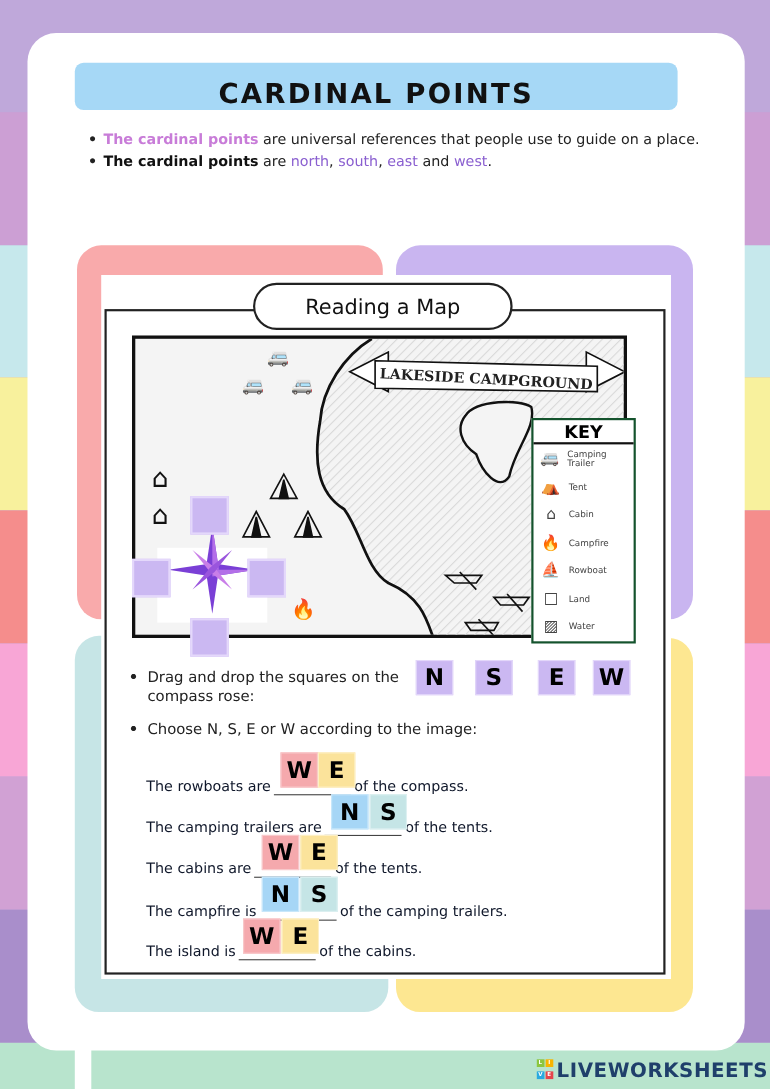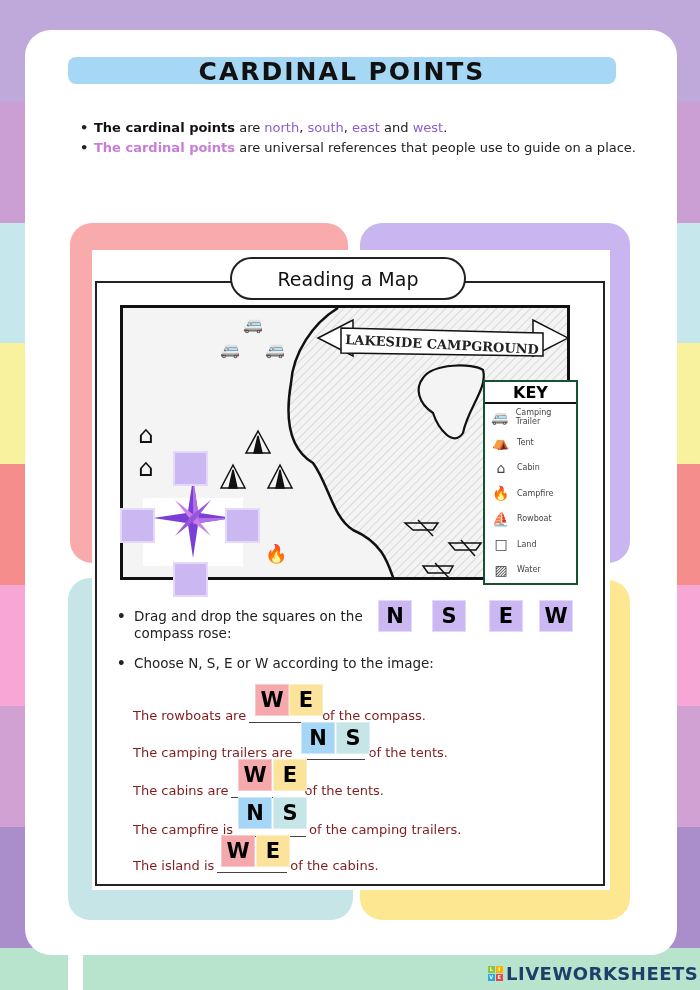--- a/index.html
+++ b/index.html
@@ -1,21 +1,21 @@
 <!DOCTYPE html>
 <html><head>
 <meta charset="utf-8">
 <style>
   * { box-sizing: border-box; margin: 0; padding: 0; }
   html, body { width: 700px; height: 990px; overflow: hidden; }
   body { position: relative; font-family: "DejaVu Sans", sans-serif; background: #bfa8da; }
   .stripe { position: absolute; left: 0; width: 700px; }
   .card { position: absolute; left: 25px; top: 30px; width: 652px; height: 925px; background: #fff; border-radius: 26px; }
   .notch { position: absolute; left: 68px; top: 950px; width: 15px; height: 40px; background: #fff; }
-  .title-bar { position: absolute; left: 68px; top: 57px; width: 548px; height: 27px; background: #a6d8f6; border-radius: 8px; display: flex; align-items: flex-start; justify-content: center; }
+  .title-bar { position: absolute; left: 68px; top: 57px; width: 548px; height: 43px; background: #a6d8f6; border-radius: 8px; display: flex; align-items: flex-end; justify-content: center; }
   .title-bar span { font-family: "DejaVu Sans", sans-serif; font-weight: bold; font-size: 25px; letter-spacing: 2px; color: #111; }
   .bullets { position: absolute; left: 78px; top: 118px; width: 580px; font-size: 13px; color: #222; line-height: 20px; list-style: none; }
   .bullets li { position: relative; padding-left: 16px; }
   .bullets li::before { content: "•"; position: absolute; left: 2px; top: 0; font-weight: bold; }
   .pink { color: #c87cd8; font-weight: bold; }
   .red { color: #e56a6a; font-weight: bold; }
   .blk { color: #111; font-weight: bold; }
   .vio { color: #8a5fd0; }
 
   .deco { position: absolute; border-radius: 22px; }
@@ -29,23 +29,23 @@
   .key-row { display: flex; align-items: center; height: 25.5px; font-size: 8px; color: #444; }
   .key-ico { width: 32px; text-align: center; font-size: 14px; }
   .tile { position: absolute; width: 34px; height: 32px; display: flex; align-items: center; justify-content: center; font-weight: bold; font-size: 21px; color: #000; font-family: "DejaVu Sans", sans-serif; border: 1.5px solid; }
   .t-lav { background: #cbb8f2; border-color: #e3d7fa; }
   .t-red { background: #f5a9ad; border-color: #f8c9cb; }
   .t-yel { background: #fbe39b; border-color: #fdefc4; }
   .t-blu { background: #a6d6f6; border-color: #cbe8fb; }
   .t-tea { background: #c5e5e6; border-color: #ddf0f1; }
   .q-bullet { position: absolute; font-size: 13.5px; color: #222; line-height: 17px; }
   .q-bullet::before { content: "•"; position: absolute; left: -17px; font-weight: bold; }
-  .sentence { position: absolute; left: 133px; font-size: 13px; color: #7f1d1d; display: flex; align-items: flex-end; height: 20px; }
+  .sentence { position: absolute; left: 133px; font-size: 13px; color: #0f172a; display: flex; align-items: flex-end; height: 20px; }
   .blank { display: inline-block; border-bottom: 1.5px solid #444; height: 1px; margin: 0 3px; }
-  .logo { position: absolute; left: 488px; top: 963px; display: flex; align-items: center; font-weight: bold; font-size: 18px; color: #1f3f6b; letter-spacing: 0.5px; }
+  .logo { position: absolute; left: 488px; top: 963px; display: flex; font-weight: bold; font-size: 18px; color: #1f3f6b; letter-spacing: 0.5px; }
   .logo-grid { display: grid; grid-template-columns: 7px 7px; gap: 1px; margin-right: 3px; }
   .logo-grid span { width: 7px; height: 7px; font-size: 5px; color: #fff; text-align: center; line-height: 7px; }
 </style>
 </head>
 <body>
 
 <div class="stripe" style="top:0;height:102px;background:#bfa8da"></div>
 <div class="stripe" style="top:102px;height:121px;background:#cc9fd4"></div>
 <div class="stripe" style="top:223px;height:120px;background:#c6e8ec"></div>
 <div class="stripe" style="top:343px;height:121px;background:#f8f19d"></div>
@@ -56,22 +56,22 @@
 <div class="stripe" style="top:948px;height:42px;background:#b8e4cd"></div>
 
 <div class="card"></div>
 <div class="notch"></div>
 
 <div class="title-bar">
   <span>CARDINAL POINTS</span>
 </div>
 
 <ul class="bullets">
+  <li><span class="pink">The cardinal points</span><span> are universal references that people use to guide on a place.</span></li>
   <li><span class="blk">The cardinal points</span><span> are </span><span class="vio">north</span><span>, </span><span class="vio">south</span><span>, </span><span class="vio">east</span><span> and </span><span class="vio">west</span><span>.</span></li>
-  <li><span class="pink">The cardinal points</span><span> are universal references that people use to guide on a place.</span></li>
 </ul>
 
 <div class="deco" style="left:70px;top:223px;width:278px;height:340px;background:#f9aaab"></div>
 <div class="deco" style="left:360px;top:223px;width:270px;height:340px;background:#c9b5f0"></div>
 <div class="deco" style="left:68px;top:578px;width:285px;height:342px;background:#c6e5e6"></div>
 <div class="deco" style="left:360px;top:580px;width:270px;height:340px;background:#fde791"></div>
 
 <div class="frame"></div>
 <div class="frame-border"></div>
 

